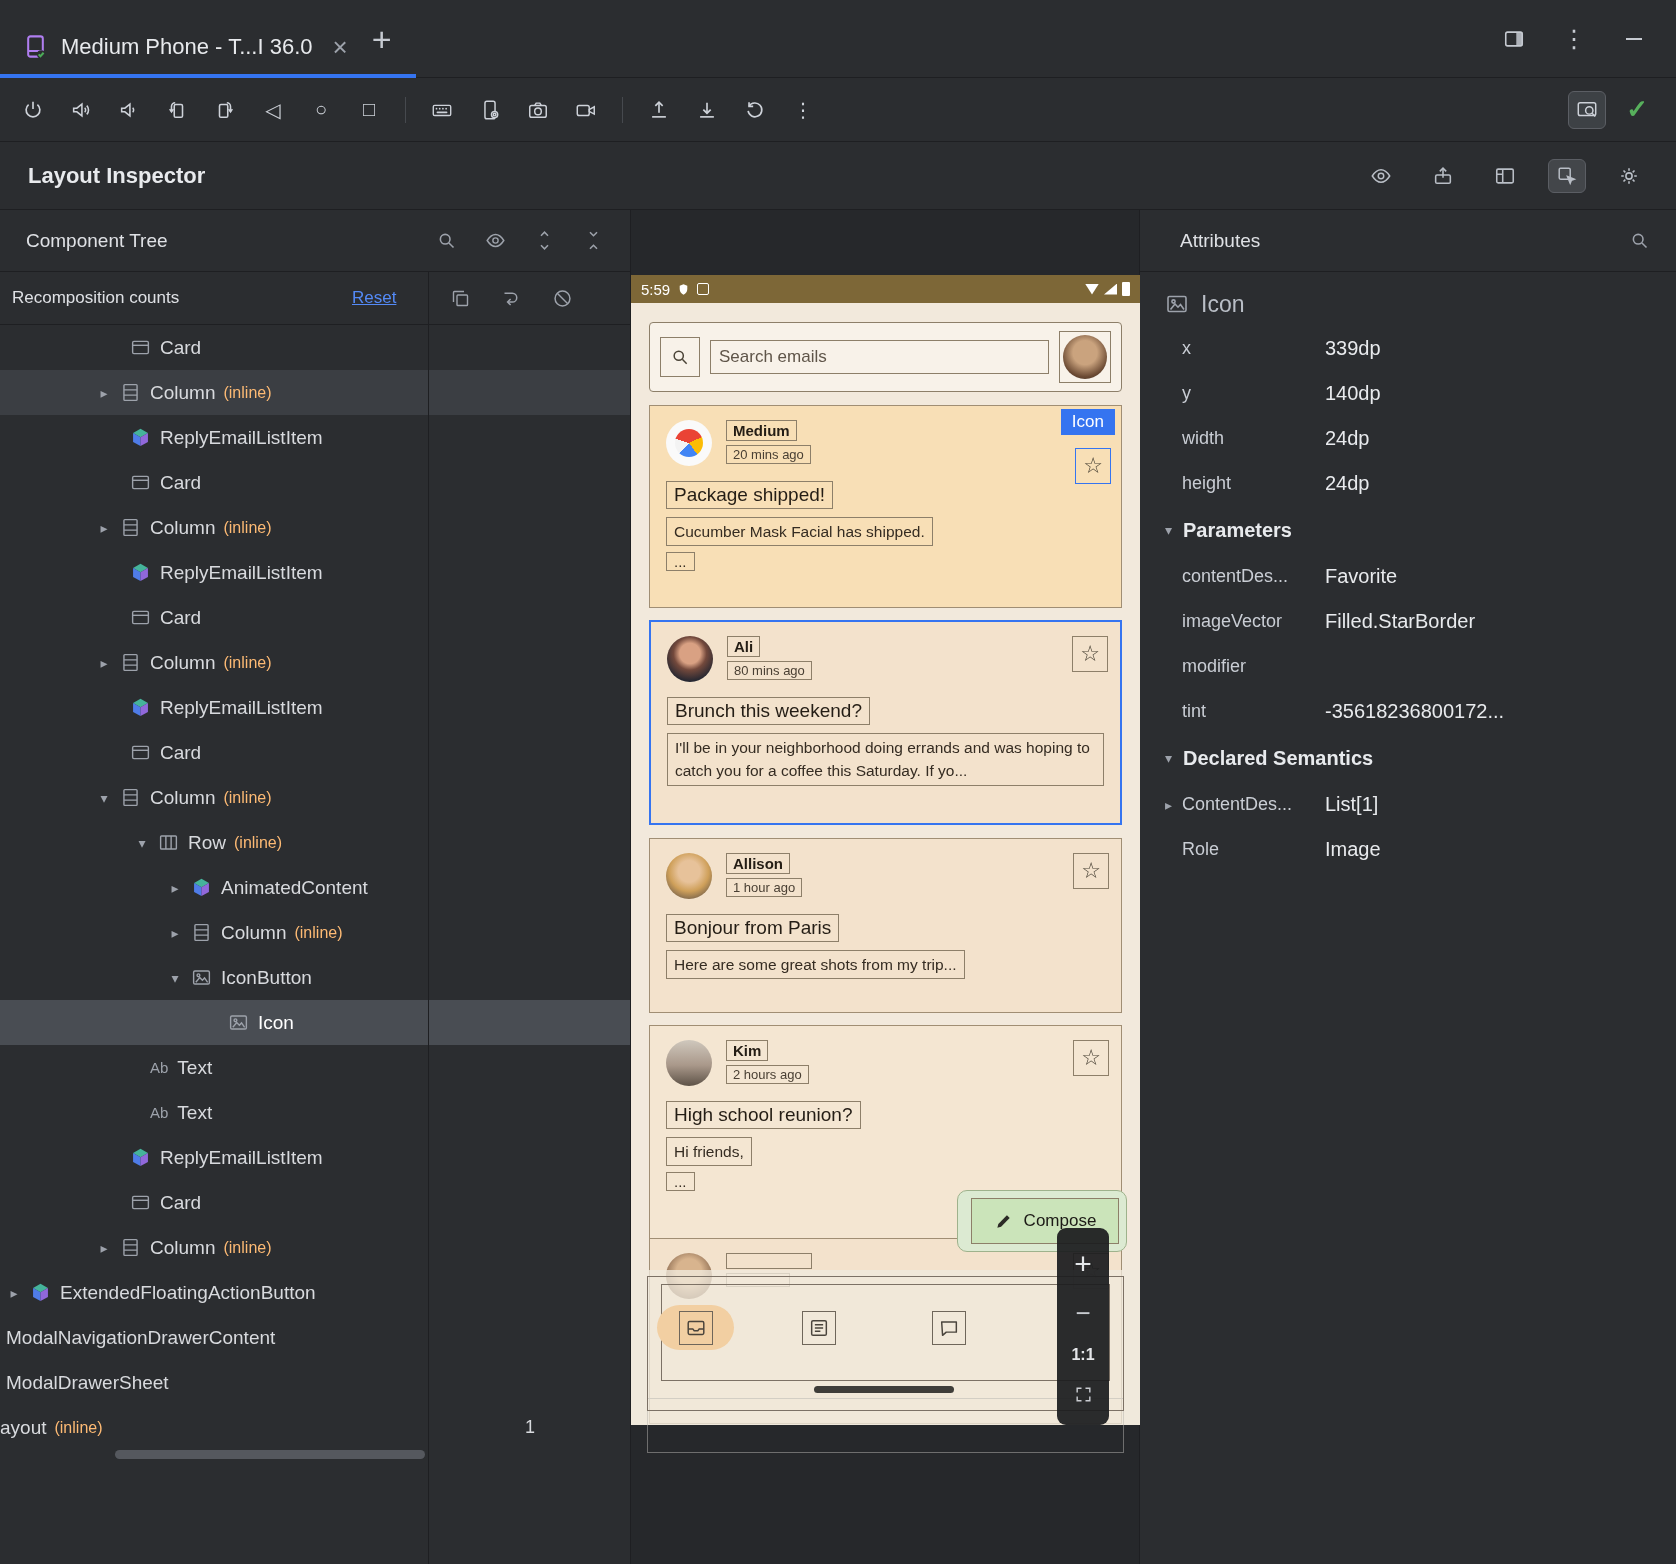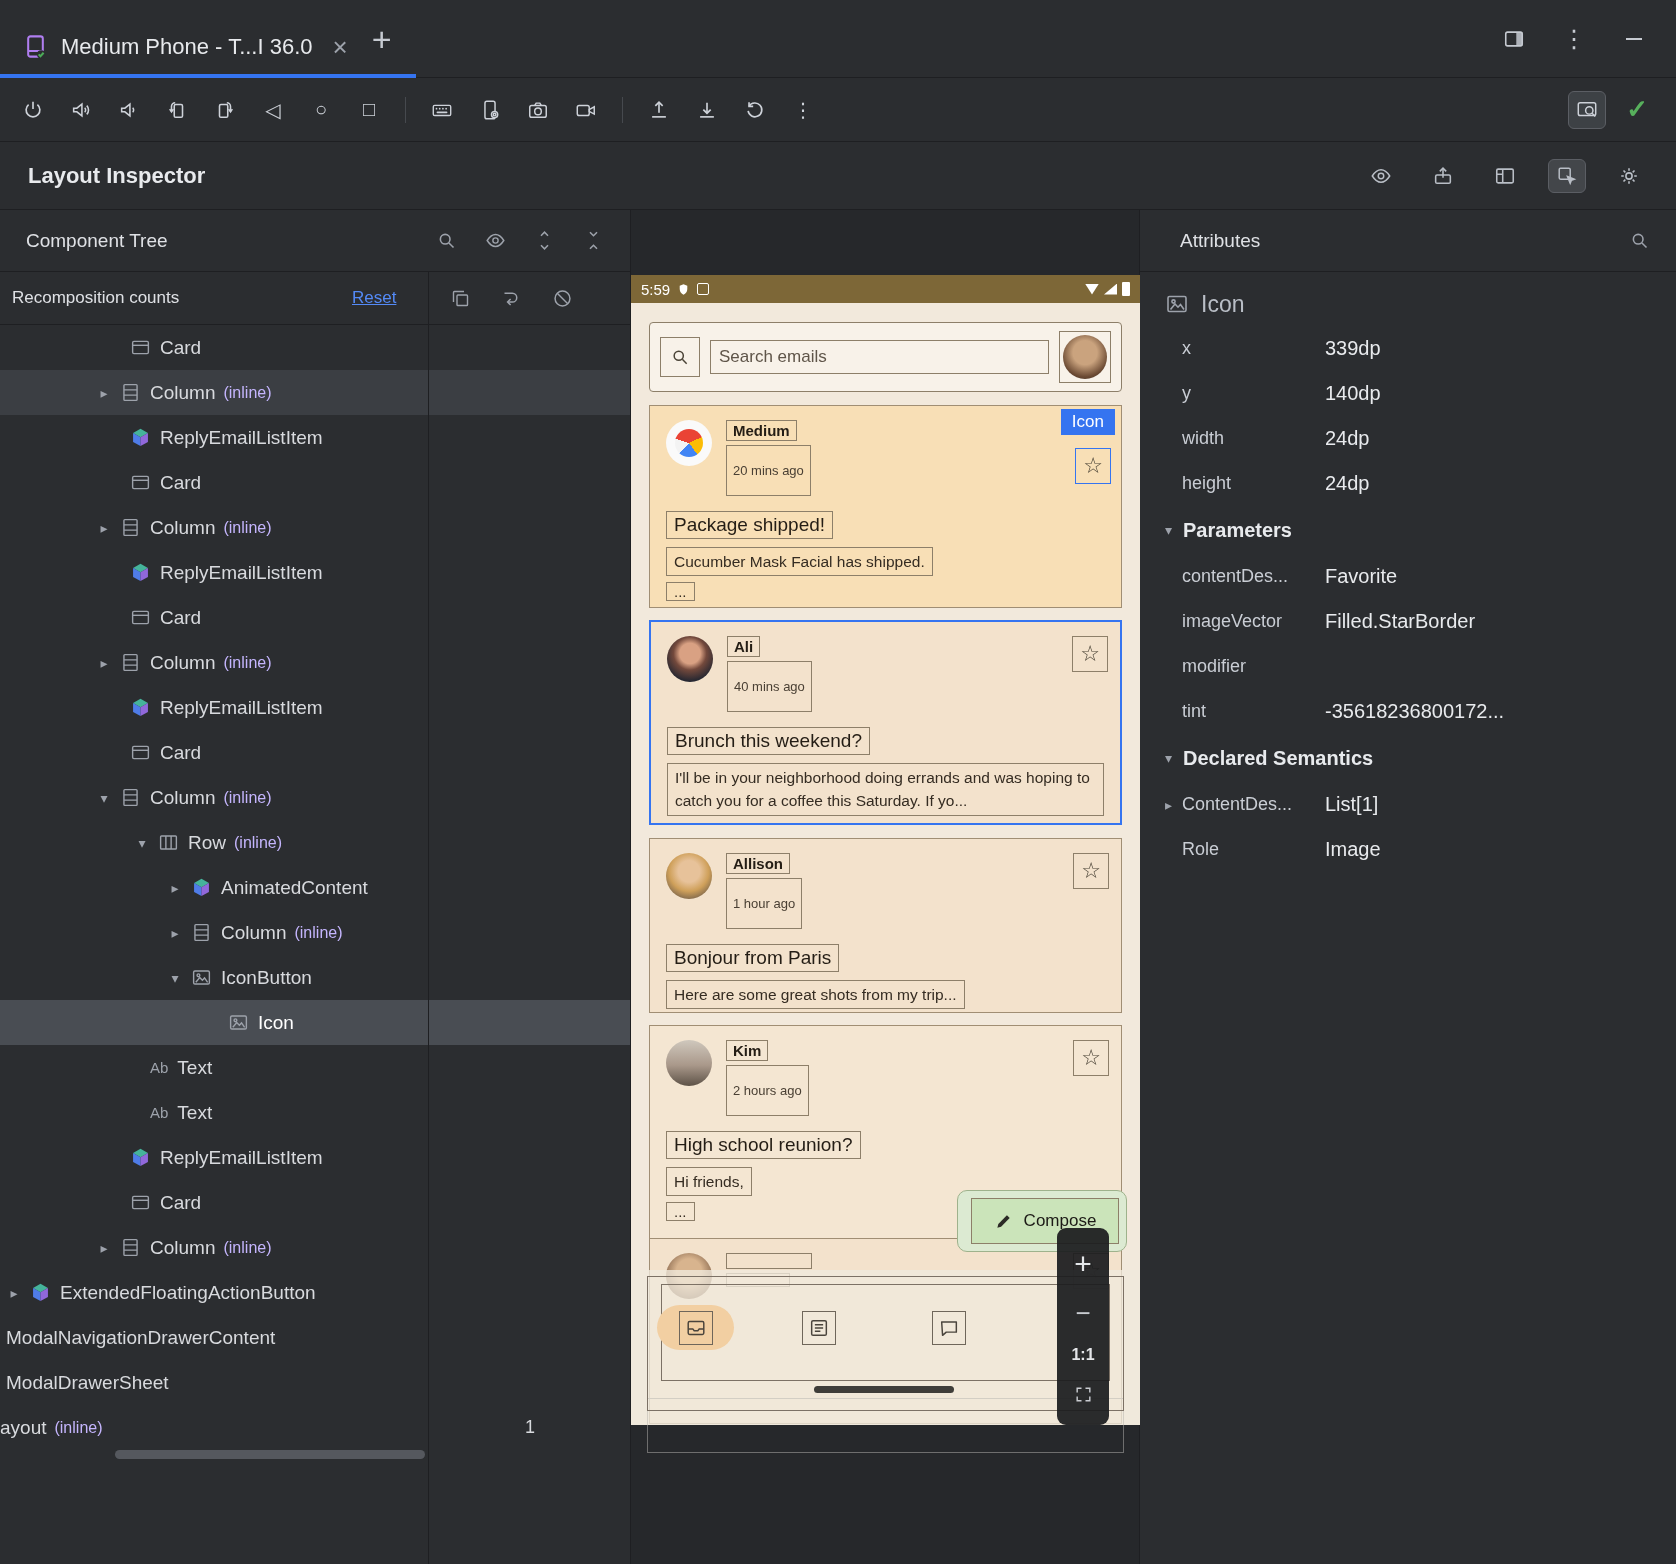--- a/index.html
+++ b/index.html
@@ -46,21 +46,21 @@
   .tp-head .t { font-size:19px; color:#dfe1e5; }
   .tp-head-icons { margin-left:auto; display:flex; gap:28px; align-items:center; }
   .tp-sub { height:53px; border-bottom:1px solid #1e1f22; display:flex; align-items:center; padding-left:12px; position:relative; font-size:17px; }
   .reset { position:absolute; left:352px; color:#548af7; text-decoration:underline; font-size:17px; }
   .tp-sub-icons { position:absolute; left:450px; display:flex; gap:30px; align-items:center; }
   .counts-divider { position:absolute; left:428px; top:62px; bottom:0; width:1px; background:#1e1f22; z-index:5; }
   .tree { flex:1; position:relative; overflow:hidden; }
   .trow { height:45px; display:flex; align-items:center; font-size:19px; color:#d8dade; position:relative; white-space:nowrap; }
   .trow .chev { width:24px; text-align:center; color:#9da2ab; font-size:14px; margin-right:4px; flex:none; }
   .trow .ic { margin-right:9px; }
-  .trow .sfx { color:#c4b5fd; font-size:16px; margin-left:8px; }
+  .trow .sfx { color:#fdba74; font-size:16px; margin-left:8px; }
   .trow.hl { background:#3b3e43; }
   .trow.sel { background:#494d53; color:#ffffff; }
   .trow .cnt { position:absolute; left:505px; width:50px; text-align:center; font-size:18px; color:#d8dade; }
   .abic { color:#9da2ab; font-size:15px; margin-right:9px; flex:none; }
   .hscroll { position:absolute; left:115px; top:1240px; width:310px; height:9px; border-radius:5px; background:#55585e; }
 
   
   .device-panel { width:509px; background:#26282b; position:relative; border-right:1px solid #1e1f22; }
   .device { position:absolute; left:0; top:65px; width:509px; height:1150px; background:#f2e9dc; overflow:hidden; }
   .statusbar { height:28px; background:#7d6737; color:#fff; display:flex; align-items:center; padding:0 10px; font-size:15px; gap:7px; }
@@ -89,21 +89,21 @@
   .cav { width:46px; height:46px; border-radius:50%; flex:none; }
   .av-google { background:#fafafa; display:flex; align-items:center; justify-content:center; }
   .parasol { width:28px; height:28px; border-radius:50%; display:inline-block;
              background:conic-gradient(#ea4335 0 18%, #fbbc05 18% 40%, #4285f4 40% 62%, #f3f3f3 62% 80%, #ea4335 80% 100%); }
   .av-ali { background:radial-gradient(circle at 50% 38%, #d9a183 28%, #73493c 45%, #1f2430 78%); }
   .av-allison { background:radial-gradient(circle at 50% 40%, #e7c29a 30%, #cfa05a 55%, #6e5c49 85%); }
   .av-kim { background:linear-gradient(180deg,#cfc8bd 0%,#a9988a 55%,#5d5247 100%); }
   .av-card5 { background:radial-gradient(circle at 50% 40%, #d8b48e 35%, #7a5a42 78%); }
   .cinfo { display:flex; flex-direction:column; gap:4px; align-items:flex-start; }
   .cname { border:1px solid #8d7f69; font-size:15px; font-weight:bold; padding:1px 6px; color:#241d15; }
-  .ctime { border:1px solid #8d7f69; font-size:13px; padding:17px 6px; color:#4a4034; }
+  .ctime { border:1px solid #8d7f69; font-size:13px; padding:1px 6px; color:#4a4034; }
   .cstar { position:absolute; right:12px; top:14px; width:36px; height:36px; border:1px solid #8d7f69; display:flex; align-items:center; justify-content:center; font-size:22px; color:#4a4336; }
   .card1 .cstar { top:42px; right:10px; border-color:#3574f0; }
   .iconbadge { position:absolute; right:6px; top:3px; background:#3574f0; color:#fff; font-size:17px; padding:3px 11px; z-index:3; }
   .csub { margin-top:15px; display:inline-block; border:1px solid #8d7f69; padding:2px 7px; font-size:19px; color:#241d15; }
   .cbody { margin-top:8px; display:inline-block; border:1px solid #8d7f69; padding:2px 7px; font-size:15.5px; line-height:1.5; color:#352c22; max-width:100%; }
   .cmore { margin-top:6px; display:inline-block; border:1px solid #8d7f69; padding:0 7px; font-size:15px; color:#352c22; }
   .phbox { border:1px solid #8d7f69; height:16px; }
 
   .compose-glow { position:absolute; left:326px; top:915px; width:170px; height:62px; background:#dcead2; border:1px solid #9eb28c; border-radius:10px; z-index:4; }
   .compose { position:absolute; left:340px; top:923px; width:148px; height:46px; background:#cbe4ba; border:1px solid #8d7f69; display:flex; align-items:center; justify-content:center; gap:10px; font-size:17px; color:#1c1a16; z-index:5; }
@@ -746,21 +746,21 @@
           <div><span class="csub">Package shipped!</span></div>
           <div><span class="cbody">Cucumber Mask Facial has shipped.</span></div>
           <div><span class="cmore">...</span></div>
         </div>
 
         <div class="card card2">
           <div class="chead">
             <span class="cav avatar av-ali"></span>
             <div class="cinfo">
               <span class="cname">Ali</span>
-              <span class="ctime">40 mins ago</span>
+              <span class="ctime">80 mins ago</span>
             </div>
           </div>
           <div class="cstar">
               <span>☆</span>
             </div>
           <div><span class="csub">Brunch this weekend?</span></div>
           <div><span class="cbody">I'll be in your neighborhood doing errands and was hoping to catch you for a coffee this Saturday. If yo...</span></div>
         </div>
 
         <div class="card card3">

